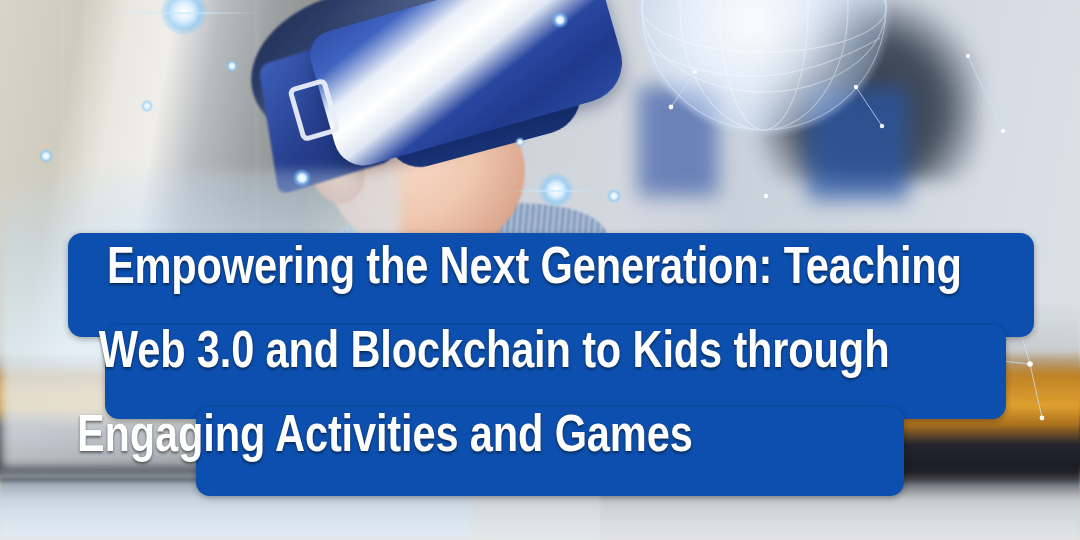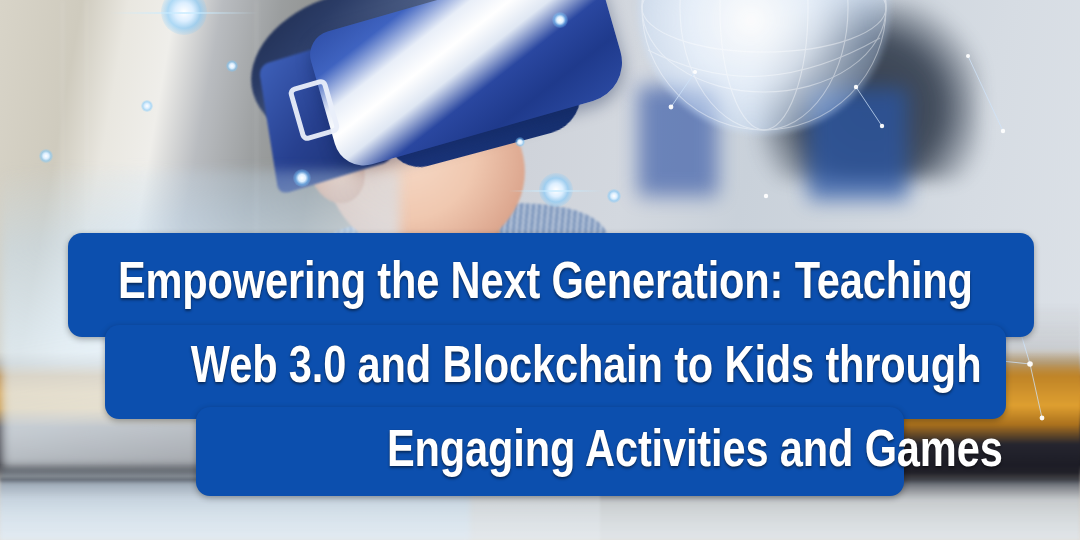--- a/index.html
+++ b/index.html
@@ -215,25 +215,25 @@
   .bar-2 { left:105px; top:325px; width:901px; height:94px;  }
   .bar-3 { left:196px; top:407px; width:708px; height:89px;  }
 
   
   .weld { position:absolute; background:#0c4fae; }
   .weld-a { left:110px; top:300px; width:890px; height:60px; }
   .weld-b { left:200px; top:382px; width:700px; height:55px; }
 
   .title-wrap {
     position:absolute;
-    left:0; right:0; top:248px;
+    left:0; right:0; top:233px;
     height:232px;
     display:flex;
     flex-direction:column;
-    align-items:flex-end;
+    align-items:flex-start;
     justify-content:center;
     pointer-events:none;
   }
   .tline {
     color:#ffffff;
     font-family:"Liberation Sans", sans-serif;
     font-weight:700;
     font-size:52px;
     line-height:84px;
     letter-spacing:-0.2px;

